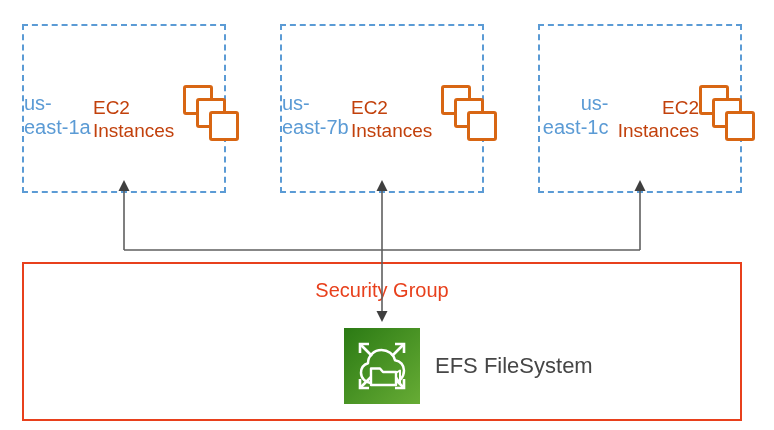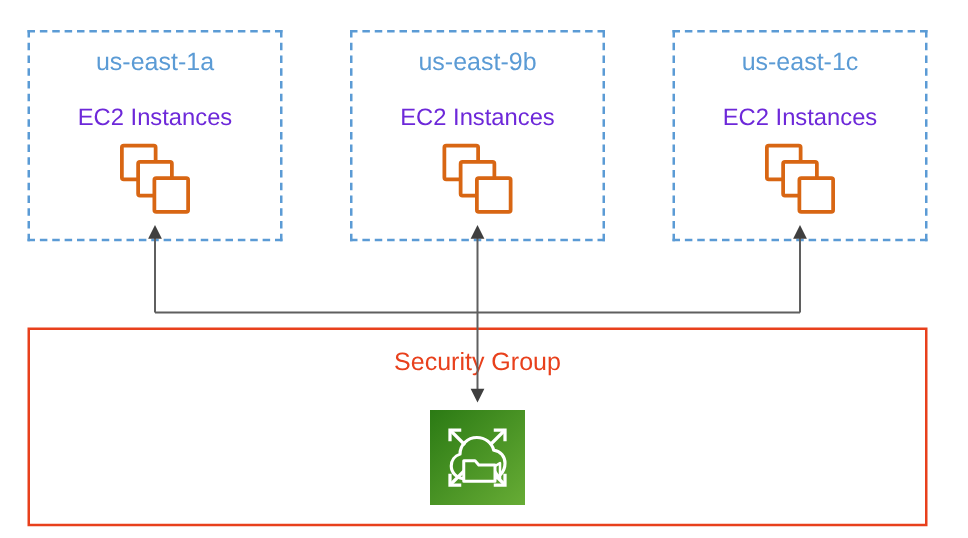--- a/index.html
+++ b/index.html
@@ -10,34 +10,34 @@
     font-family: "Liberation Sans", sans-serif;
     overflow: hidden;
   }
 
   
   .zone {
     position: absolute;
     top: 24px; width: 200px; height: 165px;
     border: 2px dashed #5B9BD5;
     background: #ffffff;
-    display: flex; flex-direction: column; align-items: center;
+    display: flex; align-items: center;
   }
   .zone.z0 { left: 22px; }
   .zone.z1 { left: 280px; }
   .zone.z2 { left: 538px; text-align: right; }
   .zone-label {
     margin-top: 12px;
     font-size: 20px; line-height: 24px;
     color: #5B9BD5;
   }
   .zone-service {
     margin-top: 21px;
     font-size: 19px; line-height: 23px;
-    color: #6d28d9;
+    color: #c2410c;
   }
 
   
   .ec2-stack { position: relative; width: 56px; height: 56px; margin-top: 9px; }
   .ec2-sq {
     position: absolute; width: 24px; height: 24px;
     border: 3px solid #D86613; border-radius: 3px;
     background: #ffffff;
   }
   .ec2-sq.s1 { left: 0;    top: 0; }
@@ -82,21 +82,21 @@
     <div class="zone-label">us-east-1a</div>
     <div class="zone-service">EC2 Instances</div>
     <div class="ec2-stack">
       <div class="ec2-sq s1"></div>
       <div class="ec2-sq s2"></div>
       <div class="ec2-sq s3"></div>
     </div>
   </div>
 
   <div class="zone z1">
-    <div class="zone-label">us-east-9b</div>
+    <div class="zone-label">us-east-7b</div>
     <div class="zone-service">EC2 Instances</div>
     <div class="ec2-stack">
       <div class="ec2-sq s1"></div>
       <div class="ec2-sq s2"></div>
       <div class="ec2-sq s3"></div>
     </div>
   </div>
 
   <div class="zone z2">
     <div class="zone-label">us-east-1c</div>
@@ -130,20 +130,21 @@
             <path d="M16,51 L16,60 L25,60"></path>
           <path d="M48,48 L60,60"></path>
             <path d="M51,60 L60,60 L60,51"></path>
         </g>
 
         <path d="M28,55 C21.5,55 17,50.2 17,44.8 C17,40.4 19.8,36.6 24,35.3 C24,27.8 30,22 37.5,22 C44,22 49.5,26.2 51,32.2 C56.5,32.8 60,37.2 60,42.6 C60,49.2 55,55 48.5,55 L28,55 Z" fill="none" stroke="#ffffff" stroke-width="2.5" stroke-linejoin="round"></path>
 
         <path d="M50,46 L56,42.5 L56,55 Z" fill="url(#efsGrad)" stroke="#ffffff" stroke-width="2" stroke-linejoin="round"></path>
         <path d="M27,57 L27,40.5 L36,40.5 L39,44 L52,44 L52,57 Z" fill="url(#efsGrad)" stroke="#ffffff" stroke-width="2.4" stroke-linejoin="round"></path>
       </svg>
+      <div class="efs-label">EFS FileSystem</div>
     </div>
   </div>
 
   <svg id="connectors" viewBox="0 0 774 430">
     <g stroke="#5F5F5F" stroke-width="1.6" fill="none">
       <path d="M124,250 L640,250"></path>
       <path d="M124,250 L124,189"></path>
       <path d="M640,250 L640,189"></path>
       <path d="M382,313 L382,189"></path>
     </g>

